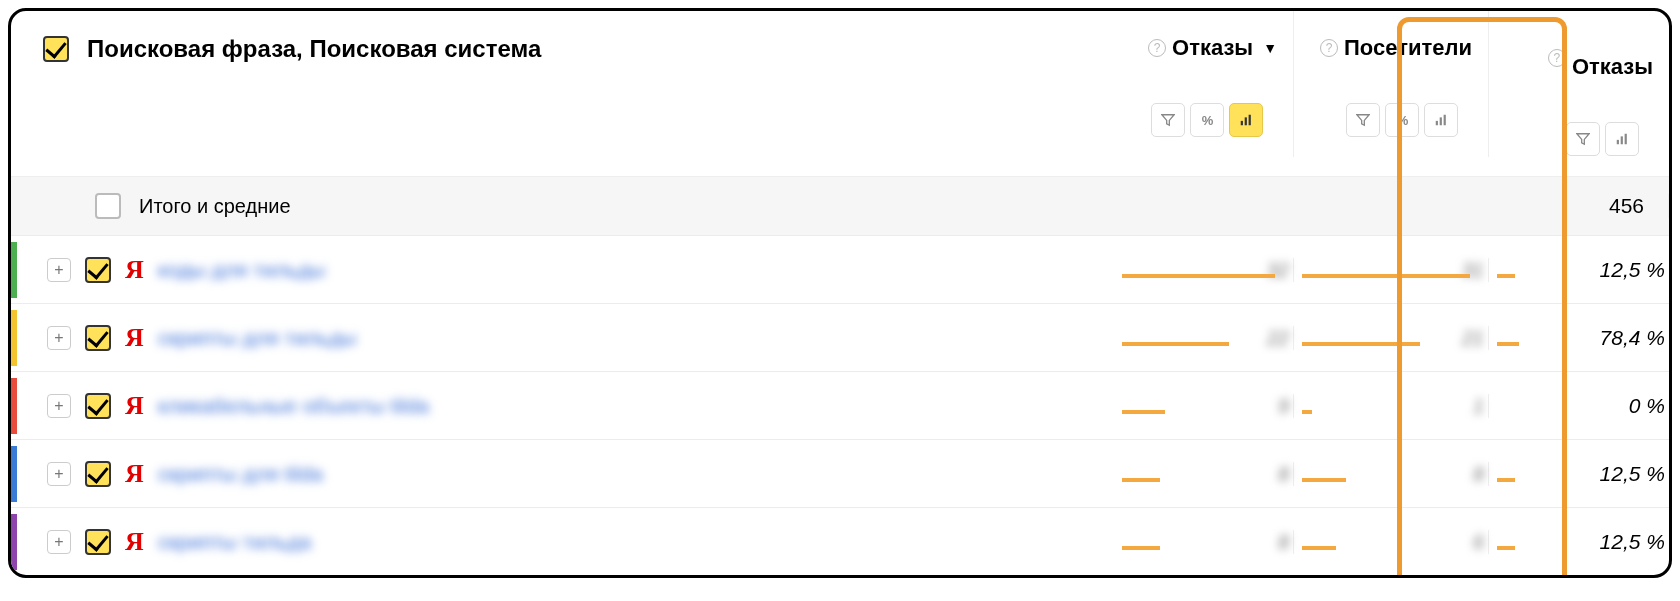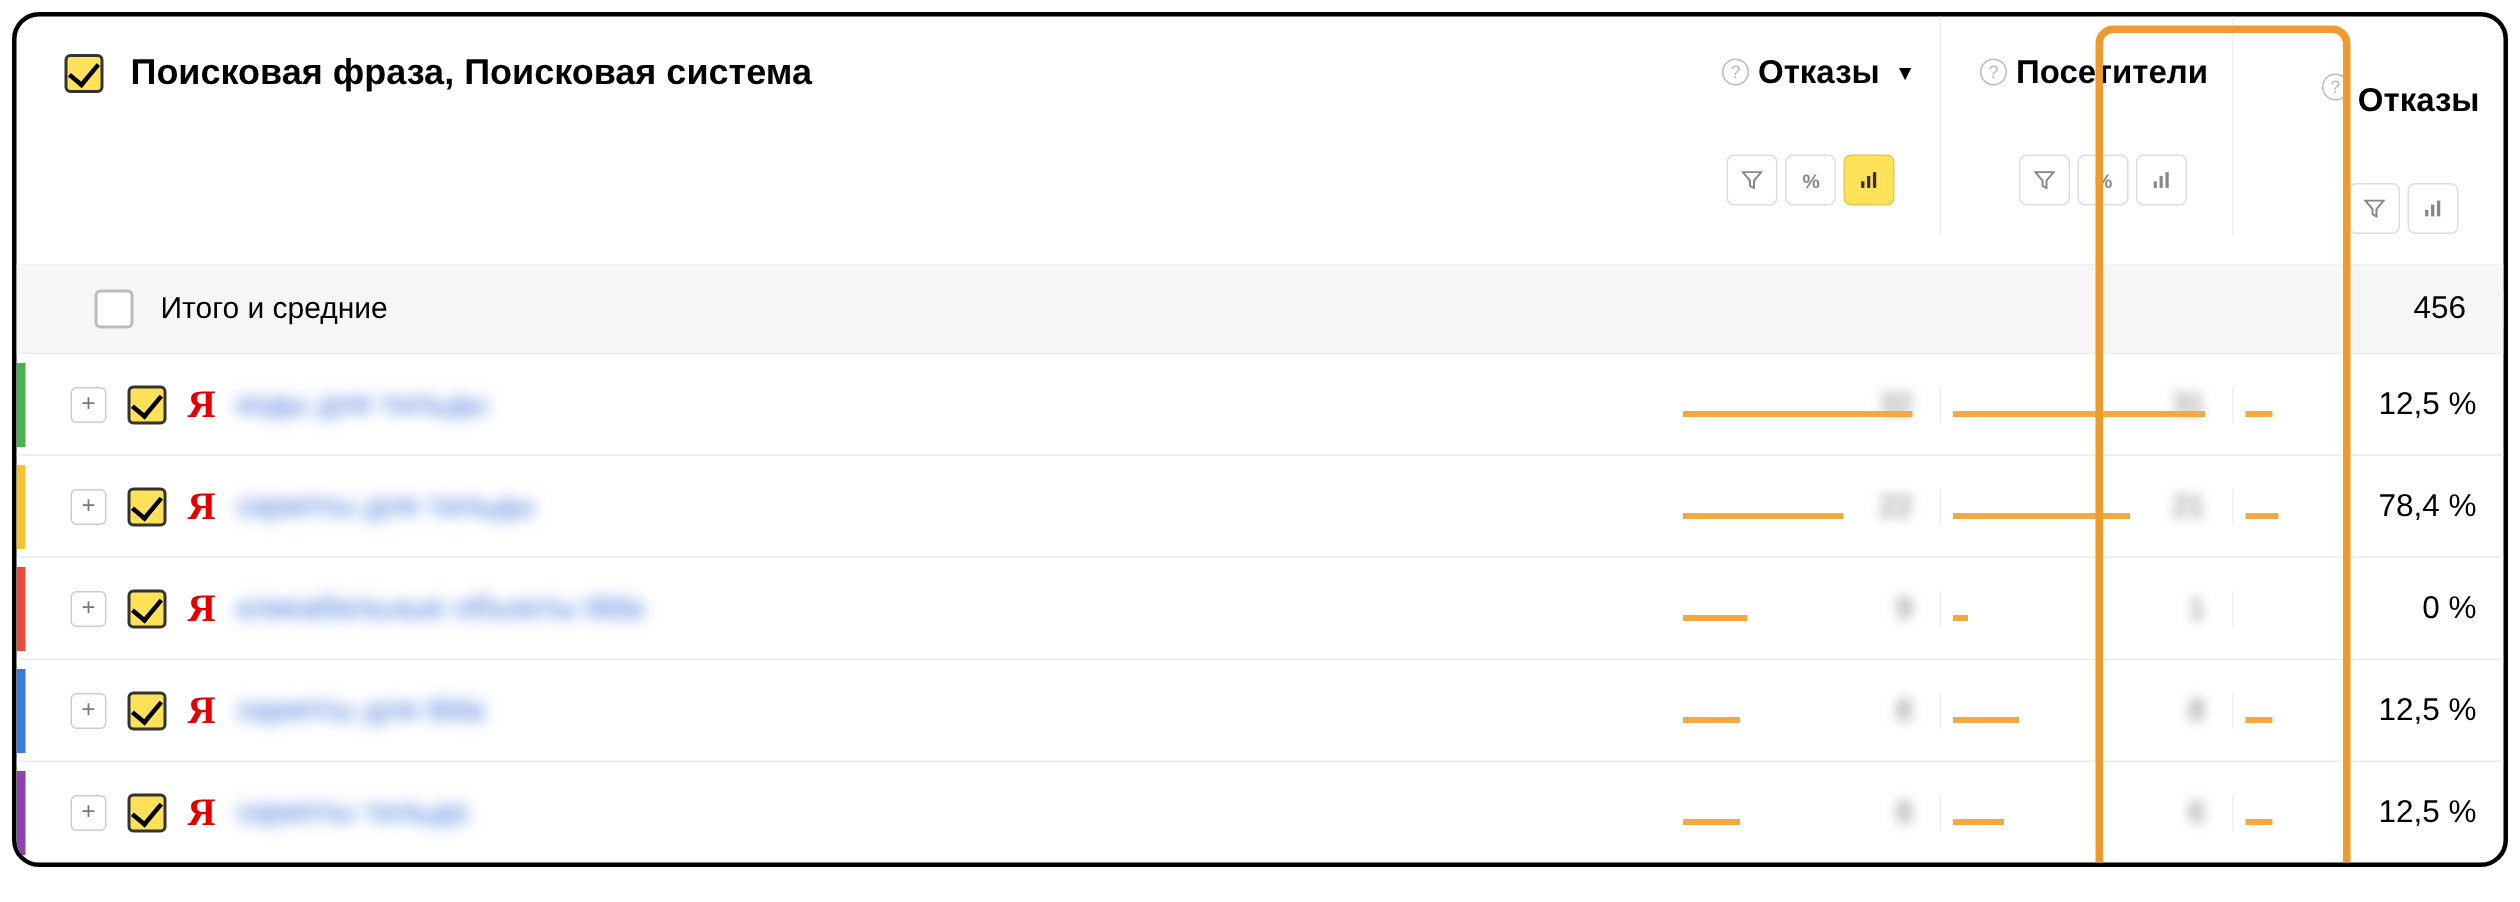--- a/index.html
+++ b/index.html
@@ -47,29 +47,29 @@
       display:inline-flex; align-items:center; justify-content:center;
       background:#fff; color:#888; font-size:14px;
     }
     .tool-btn.active { background:#ffe15a; border-color:#e6c84a; color:#333; }
     .pct { font-size:13px; letter-spacing:-1px; font-weight:bold; }
     
     .trow { display:flex; align-items:center; height:58px; }
     .trow.totals { background:#f6f6f6; }
     .trow .left {
       flex:1 1 auto; display:flex; align-items:center; gap:18px;
-      padding-left: 52px; font-size:20px;
+      padding-left: 84px; font-size:20px;
     }
     .trow .cell {
       width:180px; padding-right:24px; text-align:right; font-size:21px;
       border-right:1px solid #eee;
     }
     .trow .cell.visitors-cell{ width:195px; }
     .trow .cell.bounces-cell{ width:180px; border-right:none; }
-    .trow.data .cell { padding-right:18px; position:relative; }
+    .trow.data .cell { padding-right:4px; position:relative;font-style:italic; }
     .trow.data { border-top: 1px solid #ececec; height:68px; }
     .trow.data .left { padding-left: 36px; gap:14px; }
     .expander {
       width:24px; height:24px; border:1px solid #ccc; border-radius:4px;
       display:inline-flex; align-items:center; justify-content:center; color:#777; font-size:16px;
     }
     .ya-logo {
       font-family: Georgia, serif; font-size:26px; font-weight:bold; color:#e30000;
     }
     .phrase {

